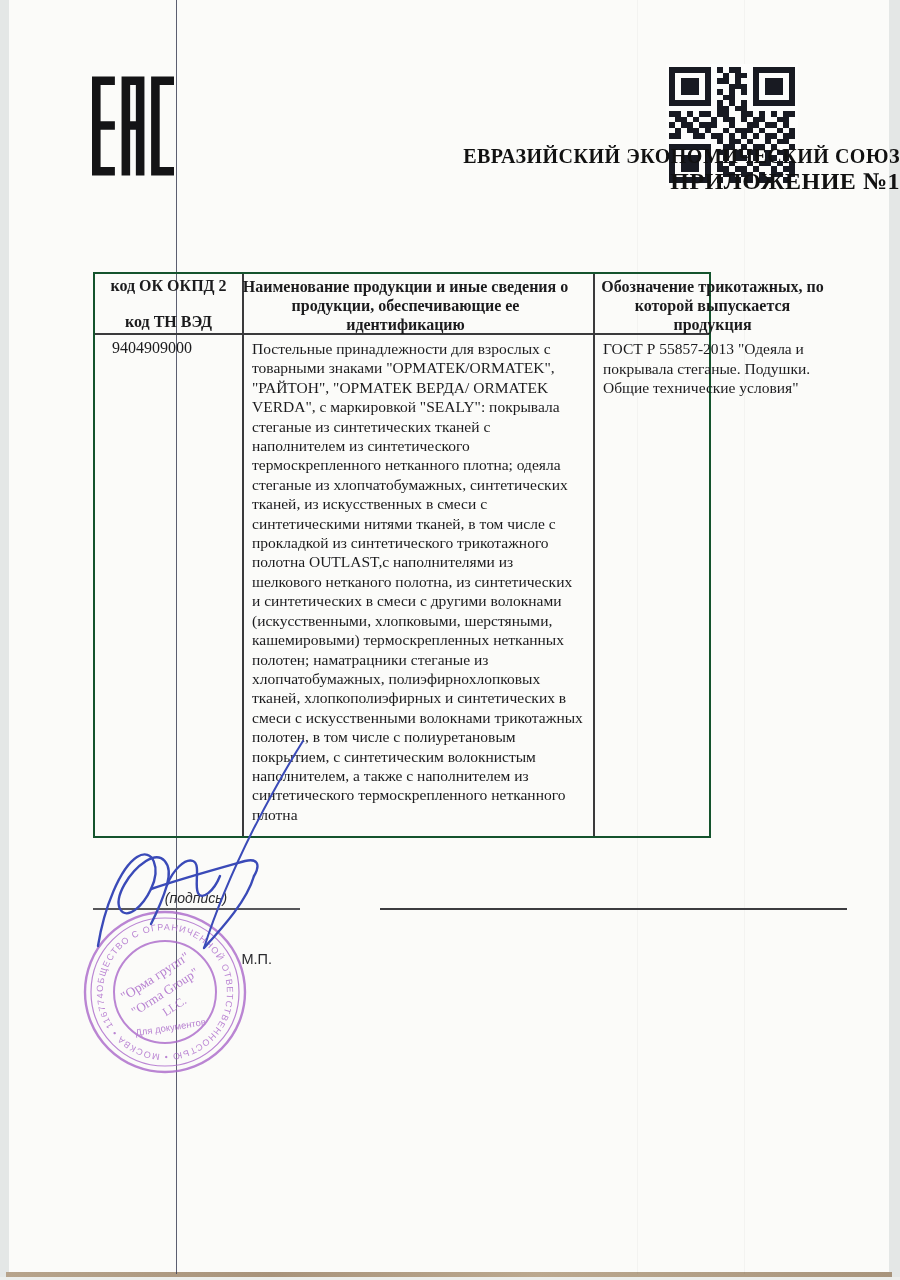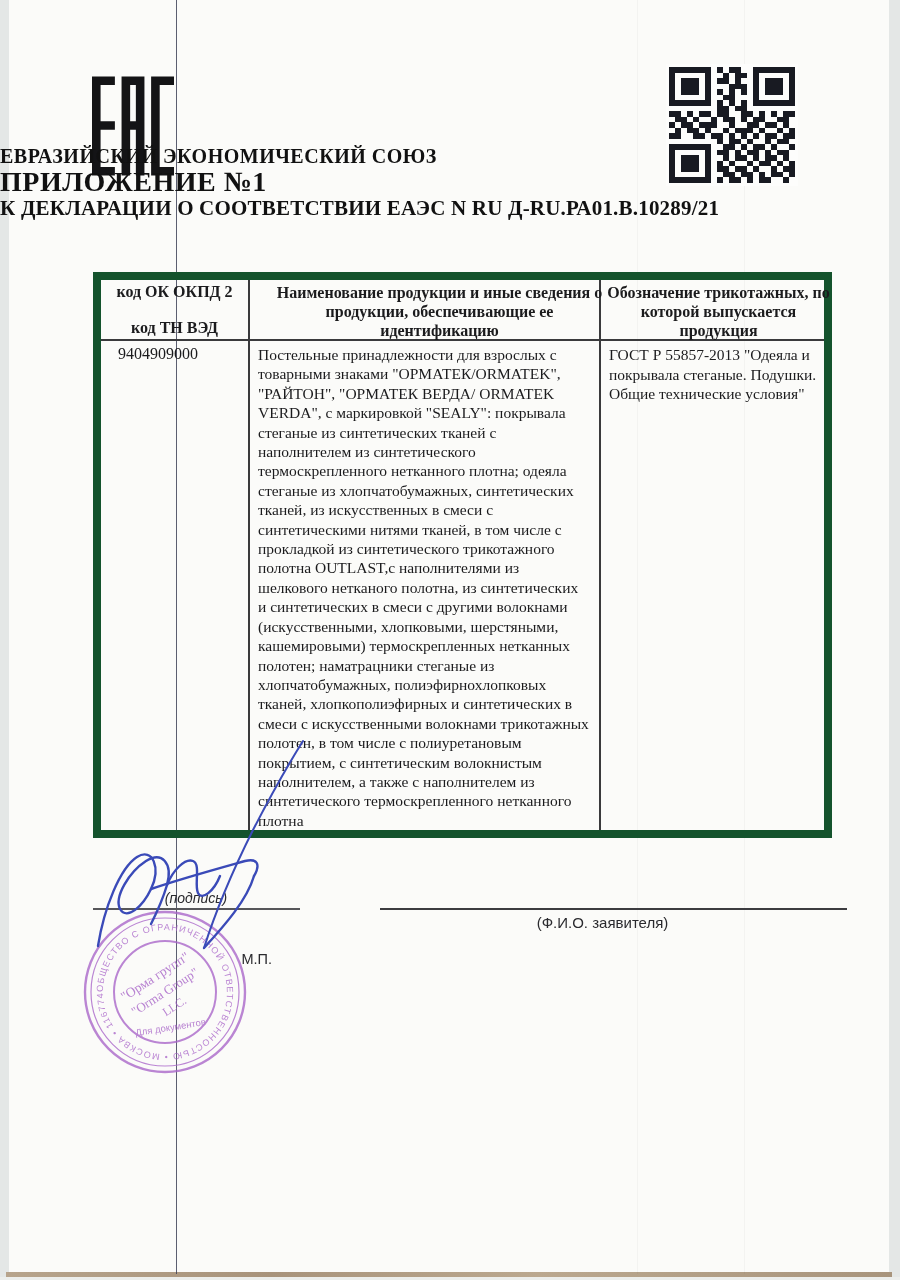--- a/index.html
+++ b/index.html
@@ -13,32 +13,32 @@
   .edge-bottom-white{position:absolute;left:0;right:0;bottom:0;height:3px;background:#eceeec;}
   .fold-line{position:absolute;left:176px;top:0;width:1px;height:1274px;background:#3e4258;opacity:.85;}
   .streak{position:absolute;top:0;width:1px;height:1274px;background:rgba(60,60,60,0.04);}
   
   .eac{position:absolute;left:92px;top:76px;width:82px;height:100px;}
   
   .qr{position:absolute;left:666px;top:64px;width:132px;height:122px;background:#fdfdfc;padding:3px;box-sizing:border-box;}
   .qr-grid{display:grid;width:100%;height:100%;grid-template-columns:repeat(21,1fr);grid-template-rows:repeat(21,1fr);}
   .qr-grid .m{background:#181a22;}
   
-  .titles{position:absolute;left:0;top:144px;width:900px;text-align:left;font-weight:bold;color:#111;}
+  .titles{position:absolute;left:0;top:144px;width:900px;text-align:right;font-weight:bold;color:#111;}
   .t1{font-size:20px;line-height:25px;letter-spacing:.5px;}
-  .t2{font-size:28px;line-height:25px;letter-spacing:.5px;}
+  .t2{font-size:24px;line-height:25px;letter-spacing:.5px;}
   .t3{font-size:21px;line-height:29px;letter-spacing:.2px;}
   
-  .tbl{position:absolute;left:93px;top:272px;width:739px;height:566px;border:8px solid #14532d;box-sizing:border-box;}
+  .tbl{position:absolute;left:93px;top:272px;width:618px;height:566px;border:2px solid #14532d;box-sizing:border-box;}
   .sep-v{position:absolute;top:0;bottom:0;width:2px;background:#3a3a3c;}
   .sep-h{position:absolute;left:0;right:0;height:2px;background:#3a3a3c;}
   .cell{position:absolute;box-sizing:border-box;font-size:16px;}
   .hcell{font-weight:bold;text-align:center;}
   .hc1{left:0;top:0;width:147px;height:59px;display:flex;flex-direction:column;justify-content:space-between;padding:3px 2px 2px 2px;}
-  .hc2{left:164px;top:0;width:349px;height:59px;padding:3px 6px;line-height:19px;}
+  .hc2{left:136px;top:0;width:349px;height:59px;padding:3px 6px;line-height:19px;}
   .hc3{left:500px;top:0;width:235px;height:59px;padding:3px 6px;line-height:19px;}
   .bc1{left:8px;top:61px;width:147px;bottom:0;padding:4px 4px 0 9px;font-size:16px;}
   .bc2{left:149px;top:61px;width:349px;bottom:0;padding:4px 9px 0 8px;font-size:15.5px;line-height:19.4px;text-align:left;}
   .bc3{left:500px;top:61px;width:235px;bottom:0;padding:4px 8px 0 8px;font-size:15.5px;line-height:19.6px;}
   
   .sig-line-left{position:absolute;left:93px;top:908px;width:207px;height:2px;background:#56565a;}
   .sig-line-right{position:absolute;left:380px;top:908px;width:467px;height:2px;background:#3c3c40;}
   .lbl{position:absolute;font-family:"Liberation Sans", sans-serif;color:#2a2a2e;}
   .podpis{left:96px;top:890px;width:200px;text-align:center;font-size:14px;font-style:italic;}
   .mp{left:122px;top:951px;width:150px;text-align:right;font-size:14.5px;}
@@ -512,21 +512,20 @@
         <div></div>
         <div></div>
         <div class="m"></div>
         <div></div>
       </div>
   </div>
 
   <div class="titles">
     <div class="t1">ЕВРАЗИЙСКИЙ ЭКОНОМИЧЕСКИЙ СОЮЗ</div>
     <div class="t2">ПРИЛОЖЕНИЕ №1</div>
-    <div class="t3">К ДЕКЛАРАЦИИ О СООТВЕТСТВИИ ЕАЭС N RU Д-RU.РА01.В.10289/21</div>
   </div>
 
   <div class="tbl">
     <div class="sep-v" style="left:147px;"></div>
     <div class="sep-v" style="left:498px;"></div>
     <div class="sep-h" style="top:59px;"></div>
 
     <div class="cell hcell hc1">
       <span>код ОК ОКПД 2</span>
       <span>код ТН ВЭД</span>
@@ -537,21 +536,20 @@
     <div class="cell bc1">9404909000</div>
     <div class="cell bc2">Постельные принадлежности для взрослых с товарными знаками "ОРМАТЕК/ORMATEK", "РАЙТОН", "ОРМАТЕК ВЕРДА/ ORMATEK VERDA", с маркировкой "SEALY": покрывала стеганые из синтетических тканей с наполнителем из синтетического термоскрепленного нетканного плотна; одеяла стеганые из хлопчатобумажных, синтетических тканей, из искусственных в смеси с синтетическими нитями тканей, в том числе с прокладкой из синтетического трикотажного полотна OUTLAST,с наполнителями из шелкового нетканого полотна, из синтетических и синтетических в смеси с другими волокнами (искусственными, хлопковыми, шерстяными, кашемировыми) термоскрепленных нетканных полотен; наматрацники стеганые из хлопчатобумажных, полиэфирнохлопковых тканей, хлопкополиэфирных и синтетических в смеси с искусственными волокнами трикотажных полотен, в том числе с полиуретановым покрытием, с синтетическим волокнистым наполнителем, а также с наполнителем из синтетического термоскрепленного нетканного плотна</div>
     <div class="cell bc3">ГОСТ Р 55857-2013 "Одеяла и покрывала стеганые. Подушки. Общие технические условия"</div>
   </div>
 
   <div class="sig-line-left"></div>
   <div class="lbl podpis">(подпись)</div>
   <div class="lbl mp">М.П.</div>
 
   <div class="sig-line-right"></div>
-  <div class="lbl fio-lbl">(Ф.И.О. заявителя)</div>
 
   <svg class="stamp" viewBox="-86 -86 172 172">
     <defs>
       <path id="ring" d="M -62 0 A 62 62 0 1 1 62 0 A 62 62 0 1 1 -62 0"></path>
     </defs>
     <g fill="none" stroke="#a965c9">
       <circle r="80" stroke-width="2.4"></circle>
       <circle r="74" stroke-width="1.2"></circle>
       <circle r="51" stroke-width="2"></circle>
     </g>

